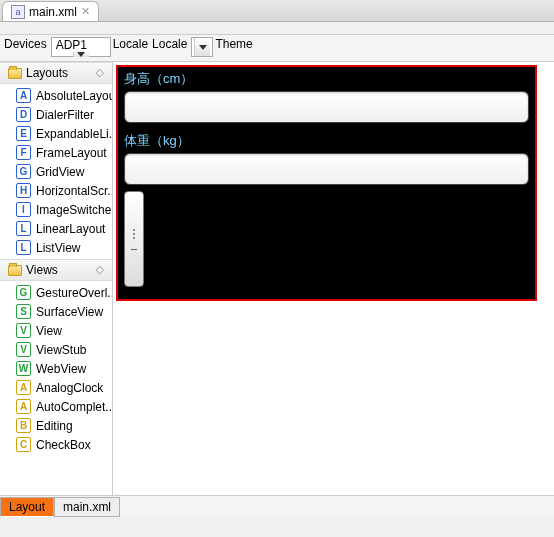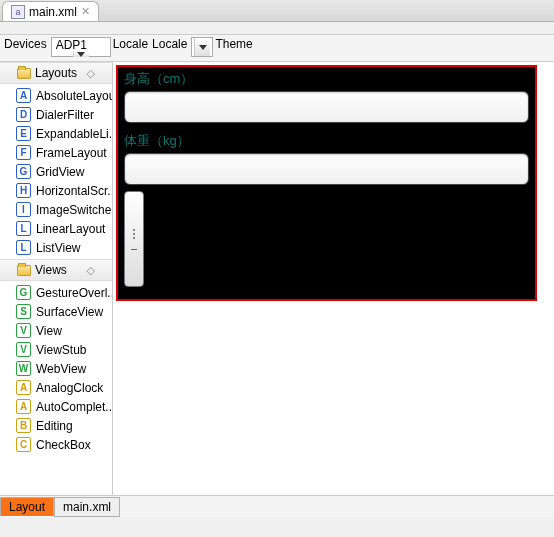--- a/index.html
+++ b/index.html
@@ -18,32 +18,32 @@
 .combo .val { padding: 0 4px; min-width: 40px; }
 .combo .arrow { width: 16px; height: 100%; display: flex; align-items: center; justify-content: center; border-left: 1px solid #ccc; background: linear-gradient(#fff,#e0e0e0); }
 .combo .arrow svg { width: 8px; height: 5px; }
 #cb-devices .val { min-width: 58px; }
 #cb-config .val { min-width: 94px; }
 #cb-locale .val { min-width: 20px; }
 .btn { border: 1px solid #aaa; background: linear-gradient(#fff,#e8e8e8); padding: 3px 8px; }
 
 .body { display: flex; height: calc(537px - 22px - 30px - 28px - 22px - 2px); }
 .palette { width: 113px; border-right: 1px solid #ccc; background: #fff; overflow: hidden; }
-.cat { background: linear-gradient(#f8f8f8,#eaeaea); border-top: 1px solid #ddd; border-bottom: 1px solid #ddd; padding: 3px 17px; display: flex; align-items: flex-end; justify-content: space-between; }
+.cat { background: linear-gradient(#f8f8f8,#eaeaea); border-top: 1px solid #ddd; border-bottom: 1px solid #ddd; padding: 3px 8px; display: flex; align-items: flex-start; justify-content: space-between; }
 .cat-left { display: flex; align-items: center; gap: 4px; }
 .folder-ic { width: 14px; height: 11px; background: linear-gradient(#ffe9a8,#f0c040); border: 1px solid #c0a030; border-radius: 1px; position: relative; }
 .folder-ic::before { content:""; position:absolute; top:-3px; left:0; width:6px; height:3px; background:#f0c040; border:1px solid #c0a030; border-bottom:none; border-radius:1px 1px 0 0;}
 .cat .exp { color: #888; font-size: 11px; }
 .items { padding: 2px 0; }
 .item { display: flex; align-items: center; gap: 5px; padding: 2px 6px 2px 16px; white-space: nowrap; overflow: hidden; text-overflow: ellipsis; }
 .badge { width: 15px; height: 15px; border: 1px solid; border-radius: 2px; display: flex; align-items: center; justify-content: center; font-size: 10px; font-weight: bold; flex-shrink: 0; }
 
 .canvas { flex: 1; background: #fff; padding: 3px; }
 .device { width: 421px; height: 236px; border: 2px solid #d00; background: #000; color: #d0d0d0; position: relative; }
-.fld-label { padding: 3px 6px; font-size: 13px; color: #0f766e; }
+.fld-label { padding: 3px 6px; font-size: 13px; color: #7dd3fc; }
 .fld-input { margin: 0 6px 6px 6px; height: 32px; background: linear-gradient(#fff,#f0f0f0); border-radius: 6px; border: 1px solid #444; box-shadow: inset 0 1px 2px rgba(0,0,0,.2); }
 .dev-btn { margin: 6px; width: 20px; height: 96px; background: linear-gradient(#fff,#ddd); border: 1px solid #777; border-radius: 4px; display:flex; flex-direction:column; align-items:center; justify-content:center; gap:2px; color:#555;}
 .dev-btn .dot{width:2px;height:2px;background:#666;border-radius:50%;}
 .dev-btn .bar{width:6px;height:1px;background:#666;}
 
 .bottom-tabs { height: 22px; display: flex; align-items: center; border-top: 1px solid #ccc; background: #f4f4f4; }
 .bottom-tabs .bt { border: 1px solid #b0b0b0; padding: 2px 8px; background: #fff; }
 .bottom-tabs .bt.active { background: #f97316; border-bottom-color:#fff; }
 .bottom-tabs .bt.inactive { background: #eee; }
 </style>

